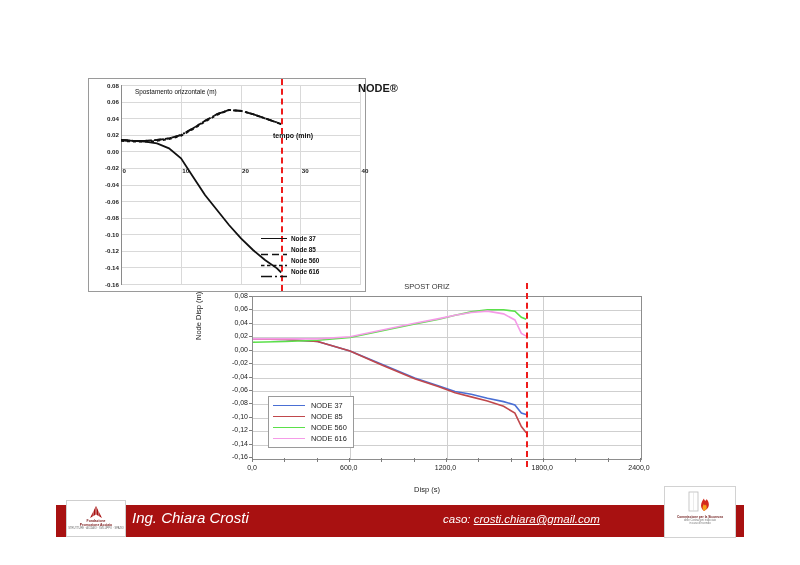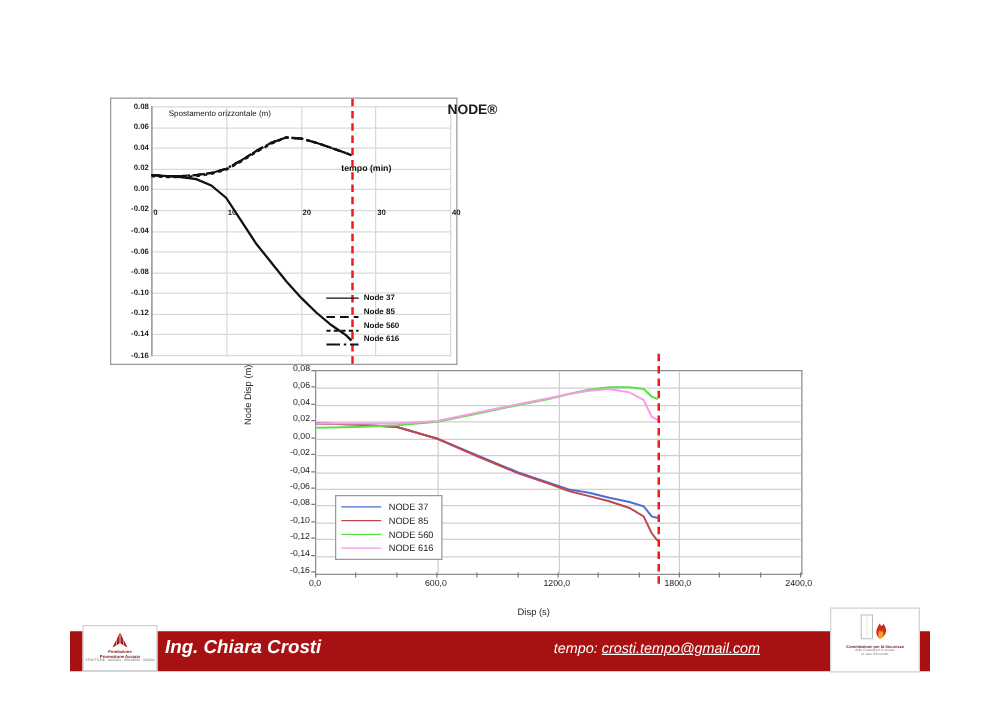--- a/index.html
+++ b/index.html
@@ -130,21 +130,21 @@
     background:#fff;border:1px solid #cfcfcf;box-sizing:border-box;
     display:flex;flex-direction:column;align-items:center;justify-content:center;
     overflow:hidden;
   }
   .fl-sub{font-size:3.4px;color:#7a1515;font-weight:bold;line-height:4px;text-align:center;
           font-family:"Liberation Sans", sans-serif;}
   .fl-sub2{font-size:2.6px;color:#666;line-height:3.2px;text-align:center;
           font-family:"Liberation Sans", sans-serif;}
   .footer-name{
     position:absolute;left:132px;top:509px;
-    color:#fff;font-weight:bold;font-style:italic;font-size:15px;
+    color:#fff;font-weight:normal;font-style:italic;font-size:15px;
     font-family:"Liberation Sans", sans-serif;
   }
   .footer-email{
     position:absolute;left:443px;top:513px;
     color:#fff;font-style:italic;font-size:11.5px;
     font-family:"Liberation Sans", sans-serif;
   }
   .footer-email .link{text-decoration:underline;}
   .footer-right-logo{
     position:absolute;left:664px;top:486px;width:72px;height:52px;
@@ -238,20 +238,21 @@
               </svg></span>
             <span class="lbl">Node 616</span>
           </div>
         </div>
     </div>
   </div>
 
   <div style="position:absolute;left:358px;top:82px;font-size:11px;font-weight:bold;color:#1a1a1a;font-family:'Liberation Sans',sans-serif;">NODE®</div>
 
   <div class="chart2">
+    <div class="c2-title">SPOST ORIZ</div>
     <div class="c2-ytitle">Node Disp  (m)</div>
     <div id="c2-ylabels">
         <div class="c2-ylab" style="left: 6px; top: 10px;">0,08</div>
         <div class="tickmark" style="position: absolute; left: 53px; top: 14px; width: 4px; height: 1px; background: rgb(125, 125, 125);"></div>
         <div class="c2-ylab" style="left: 6px; top: 23.4167px;">0,06</div>
         <div class="tickmark" style="position: absolute; left: 53px; top: 27.4167px; width: 4px; height: 1px; background: rgb(125, 125, 125);"></div>
         <div class="c2-ylab" style="left: 6px; top: 36.8333px;">0,04</div>
         <div class="tickmark" style="position: absolute; left: 53px; top: 40.8333px; width: 4px; height: 1px; background: rgb(125, 125, 125);"></div>
         <div class="c2-ylab" style="left: 6px; top: 50.25px;">0,02</div>
         <div class="tickmark" style="position: absolute; left: 53px; top: 54.25px; width: 4px; height: 1px; background: rgb(125, 125, 125);"></div>
@@ -351,21 +352,21 @@
       <path d="M15.5 3 L16 12" stroke="#fff" stroke-width="0.5"></path>
     </svg>
     <div class="fl-sub">Fondazione</div>
     <div class="fl-sub">Promozione Acciaio</div>
     <div class="fl-sub2">STRUTTURE · ACCIAIO · SVILUPPO · SPAZIO</div>
   </div>
 
   <div class="footer-name">Ing. Chiara Crosti</div>
 
   <div class="footer-email">
-    <span>tempo: </span><span class="link">crosti.tempo@gmail.com</span>
+    <span>caso: </span><span class="link">crosti.chiara@gmail.com</span>
   </div>
 
   <div class="footer-right-logo">
     <svg width="30" height="24" viewBox="0 0 30 24">
       <rect x="4" y="2" width="9" height="19" fill="none" stroke="#bbb" stroke-width="0.8"></rect>
       <line x1="8.5" y1="2" x2="8.5" y2="21" stroke="#ddd" stroke-width="0.6"></line>
       <path d="M19 21 C13.5 17 17 11 19 8.5 C19.3 11 21 11.5 21.6 9 C24.5 12 25.5 18 19 21 Z" fill="#D42A1E"></path>
       <path d="M19 21 C16.5 19 17.8 15.5 19 14 C19.3 15.6 20.4 15.8 20.8 14.4 C22.2 16.4 22.3 19.4 19 21 Z" fill="#F4A21C"></path>
     </svg>
     <div class="frl-cap">Commissione per la Sicurezza</div>

